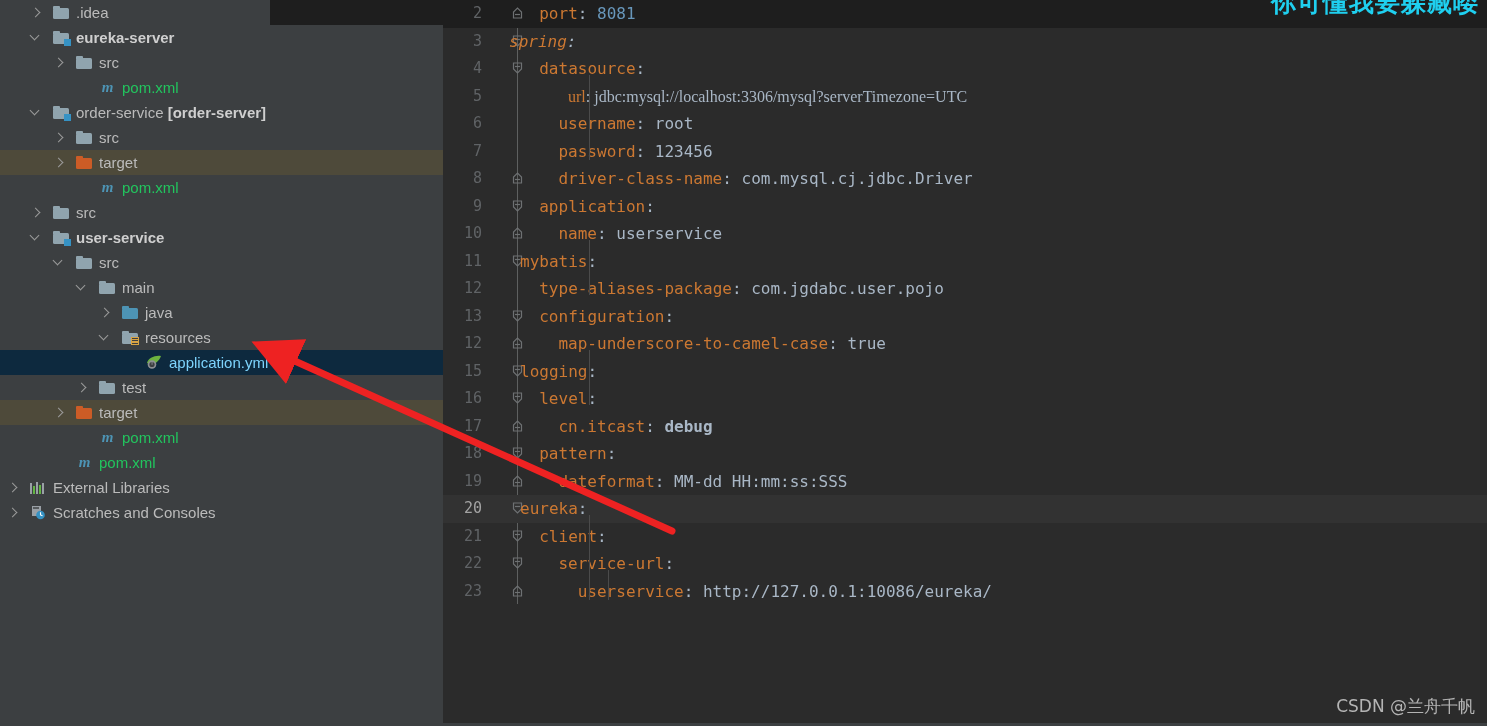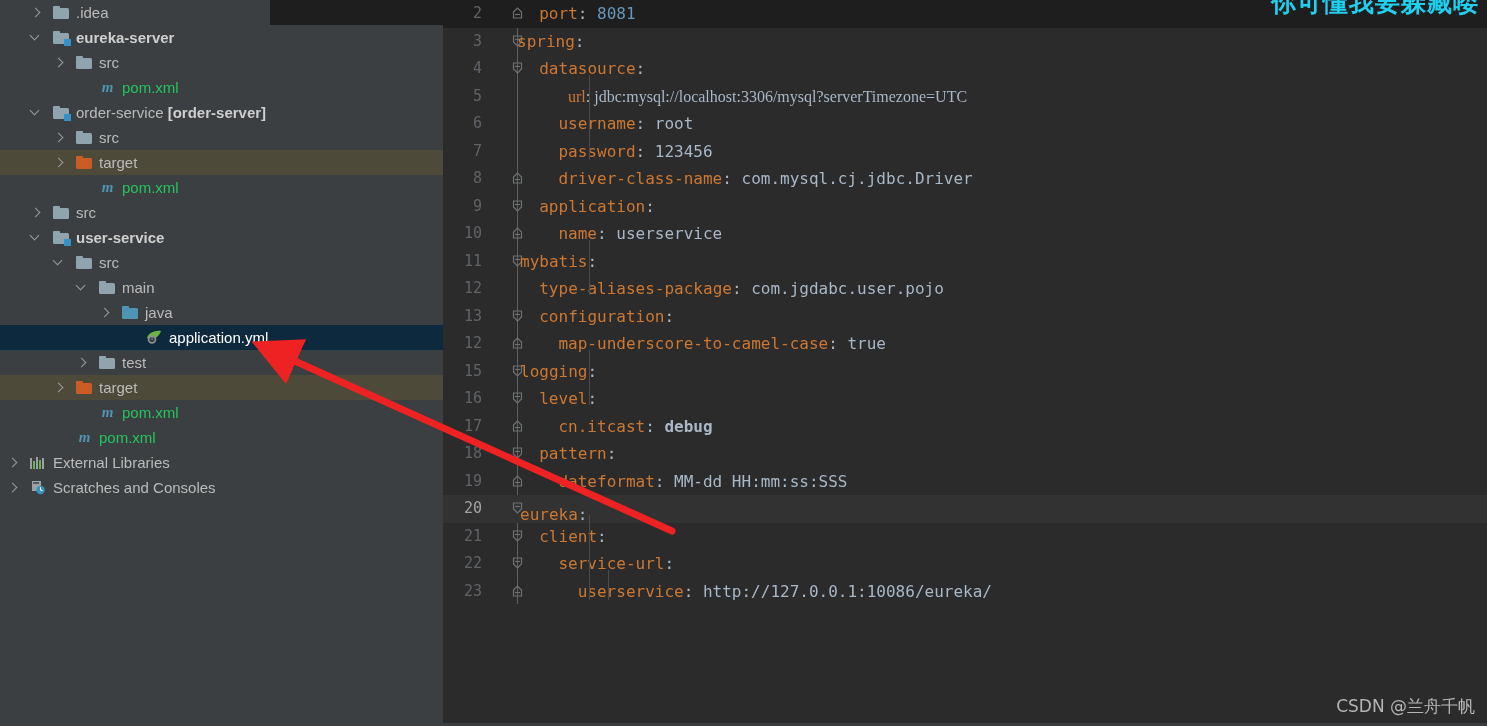--- a/index.html
+++ b/index.html
@@ -81,21 +81,21 @@
   
   .ic-lib { width: 17px; height: 13px; display:flex; align-items:flex-end; gap:1px; }
   .ic-lib i { display:block; width:2px; background:#9aa0a6; }
 
   
   .ic-scratch { width: 17px; height: 15px; }
 
   .label { color:#bbbbbb; }
   .label.bold { font-weight: bold; color:#cfcfcf; }
   .label.xml  { color:#22c55e; }
-  .label.yml  { color:#ffffff; }
+  .label.yml  { color:#7dd3fc; }
 
   
   #editor {
     position:absolute; left:443px; top:0;
     width:1044px; height:726px;
     background:#2b2b2b;
   }
   #topbar {
     position:absolute; left:-173px; top:0; width:617px; height:25px;
     background:#1e1e1e;
@@ -288,20 +288,35 @@
       <div class="row">
         <span style="display: inline-block; flex: 0 0 auto; width: 100px;"></span>
         <span class="arrow right"></span>
         <span style="display: inline-block; flex: 0 0 auto; width: 11px;"></span>
         <span class="ico ic-folder blue">
           <span class="tab"></span>
           <span class="body"></span>
         </span>
         <span class="label">java</span>
       </div>
+      <div class="row">
+        <span style="display: inline-block; flex: 0 0 auto; width: 100px;"></span>
+        <span class="arrow down"></span>
+        <span style="display: inline-block; flex: 0 0 auto; width: 11px;"></span>
+        <span class="ico ic-folder">
+          <span class="tab"></span>
+          <span class="body"></span>
+          <span class="rbadge">
+            <i></i>
+            <i></i>
+            <i></i>
+          </span>
+        </span>
+        <span class="label">resources</span>
+      </div>
       <div class="row sel-blue">
         <span style="display: inline-block; flex: 0 0 auto; width: 123px;"></span>
         <span class="arrow none"></span>
         <span style="display: inline-block; flex: 0 0 auto; width: 11px;"></span>
         <span class="ico ic-spring"><svg width="18" height="15" viewBox="0 0 18 15">
             <path d="M16 1 C10 0 3 3 2 8 C6 11 13 9 16 1 Z" fill="#6db33f"></path>
             <circle cx="7" cy="9.5" r="4.3" fill="#8d9093"></circle>
             <circle cx="7" cy="9.5" r="2.6" fill="#3c3f41"></circle>
             <rect x="6.6" y="6.6" width="0.9" height="3.2" fill="#8d9093"></rect>
           </svg></span>
@@ -372,21 +387,21 @@
     <div id="topbar"></div>
     <div id="foldline"></div>
     <div id="codearea">
         <div class="codeline hl2"><span class="lnum">2</span><span class="fold"><svg width="13" height="27" viewBox="0 0 13 27">
               <path d="M2.5 18 L2.5 12 L6.5 8 L10.5 12 L10.5 18 Z" fill="none" stroke="#6e7173" stroke-width="1.2"></path>
               <path d="M4 14.5 L9 14.5" stroke="#6e7173" stroke-width="1.2"></path>
             </svg></span><span class="code" style="left: 96.24px;"><span class="k">port</span><span class="c">: </span><span class="n">8081</span></span></div>
         <div class="codeline"><span class="lnum">3</span><span class="fold"><svg width="13" height="27" viewBox="0 0 13 27">
               <path d="M2.5 8 L2.5 14 L6.5 18 L10.5 14 L10.5 8 Z" fill="none" stroke="#6e7173" stroke-width="1.2"></path>
               <path d="M4 11.5 L9 11.5" stroke="#6e7173" stroke-width="1.2"></path>
-            </svg></span><span class="code" style="left: 74px;"><span class="k">spring</span><span class="c">:</span></span></div>
+            </svg></span><span class="code" style="left: 66px; font-style: italic;"><span class="k">spring</span><span class="c">:</span></span></div>
         <div class="codeline"><span class="lnum">4</span><span class="fold"><svg width="13" height="27" viewBox="0 0 13 27">
               <path d="M2.5 8 L2.5 14 L6.5 18 L10.5 14 L10.5 8 Z" fill="none" stroke="#6e7173" stroke-width="1.2"></path>
               <path d="M4 11.5 L9 11.5" stroke="#6e7173" stroke-width="1.2"></path>
             </svg></span><span class="code" style="left: 96.24px;"><span class="k">datasource</span><span class="c">:</span></span></div>
         <div class="codeline"><span class="lnum">5</span><span class="code" style="left: 125px; font-family: Liberation Serif, serif;"><span class="k">url</span><span class="c">: </span><span class="s">jdbc:mysql://localhost:3306/mysql?serverTimezone=UTC</span></span></div>
         <div class="codeline"><span class="lnum">6</span><span class="code" style="left: 115.48px;"><span class="k">username</span><span class="c">: </span><span class="s">root</span></span></div>
         <div class="codeline"><span class="lnum">7</span><span class="code" style="left: 115.48px; text-align: center;"><span class="k">password</span><span class="c">: </span><span class="s">123456</span></span></div>
         <div class="codeline"><span class="lnum">8</span><span class="fold"><svg width="13" height="27" viewBox="0 0 13 27">
               <path d="M2.5 18 L2.5 12 L6.5 8 L10.5 12 L10.5 18 Z" fill="none" stroke="#6e7173" stroke-width="1.2"></path>
               <path d="M4 14.5 L9 14.5" stroke="#6e7173" stroke-width="1.2"></path>
@@ -428,21 +443,21 @@
               <path d="M2.5 8 L2.5 14 L6.5 18 L10.5 14 L10.5 8 Z" fill="none" stroke="#6e7173" stroke-width="1.2"></path>
               <path d="M4 11.5 L9 11.5" stroke="#6e7173" stroke-width="1.2"></path>
             </svg></span><span class="code" style="left: 96.24px;"><span class="k">pattern</span><span class="c">:</span></span></div>
         <div class="codeline"><span class="lnum">19</span><span class="fold"><svg width="13" height="27" viewBox="0 0 13 27">
               <path d="M2.5 18 L2.5 12 L6.5 8 L10.5 12 L10.5 18 Z" fill="none" stroke="#6e7173" stroke-width="1.2"></path>
               <path d="M4 14.5 L9 14.5" stroke="#6e7173" stroke-width="1.2"></path>
             </svg></span><span class="code" style="left: 115.48px;"><span class="k">dateformat</span><span class="c">: </span><span class="s">MM-dd HH:mm:ss:SSS</span></span></div>
         <div class="codeline hl"><span class="lnum cur">20</span><span class="fold"><svg width="13" height="27" viewBox="0 0 13 27">
               <path d="M2.5 8 L2.5 14 L6.5 18 L10.5 14 L10.5 8 Z" fill="none" stroke="#6e7173" stroke-width="1.2"></path>
               <path d="M4 11.5 L9 11.5" stroke="#6e7173" stroke-width="1.2"></path>
-            </svg></span><span class="code" style="left: 77px; margin-top: 6px;"><span class="k">eureka</span><span class="c">:</span></span></div>
+            </svg></span><span class="code" style="left: 77px;"><span class="k">eureka</span><span class="c">:</span></span></div>
         <div class="codeline"><span class="lnum">21</span><span class="fold"><svg width="13" height="27" viewBox="0 0 13 27">
               <path d="M2.5 8 L2.5 14 L6.5 18 L10.5 14 L10.5 8 Z" fill="none" stroke="#6e7173" stroke-width="1.2"></path>
               <path d="M4 11.5 L9 11.5" stroke="#6e7173" stroke-width="1.2"></path>
             </svg></span><span class="code" style="left: 96.24px;"><span class="k">client</span><span class="c">:</span></span></div>
         <div class="codeline"><span class="lnum">22</span><span class="fold"><svg width="13" height="27" viewBox="0 0 13 27">
               <path d="M2.5 8 L2.5 14 L6.5 18 L10.5 14 L10.5 8 Z" fill="none" stroke="#6e7173" stroke-width="1.2"></path>
               <path d="M4 11.5 L9 11.5" stroke="#6e7173" stroke-width="1.2"></path>
             </svg></span><span class="code" style="left: 115.48px;"><span class="k">service-url</span><span class="c">:</span></span></div>
         <div class="codeline"><span class="lnum">23</span><span class="fold"><svg width="13" height="27" viewBox="0 0 13 27">
               <path d="M2.5 18 L2.5 12 L6.5 8 L10.5 12 L10.5 18 Z" fill="none" stroke="#6e7173" stroke-width="1.2"></path>

